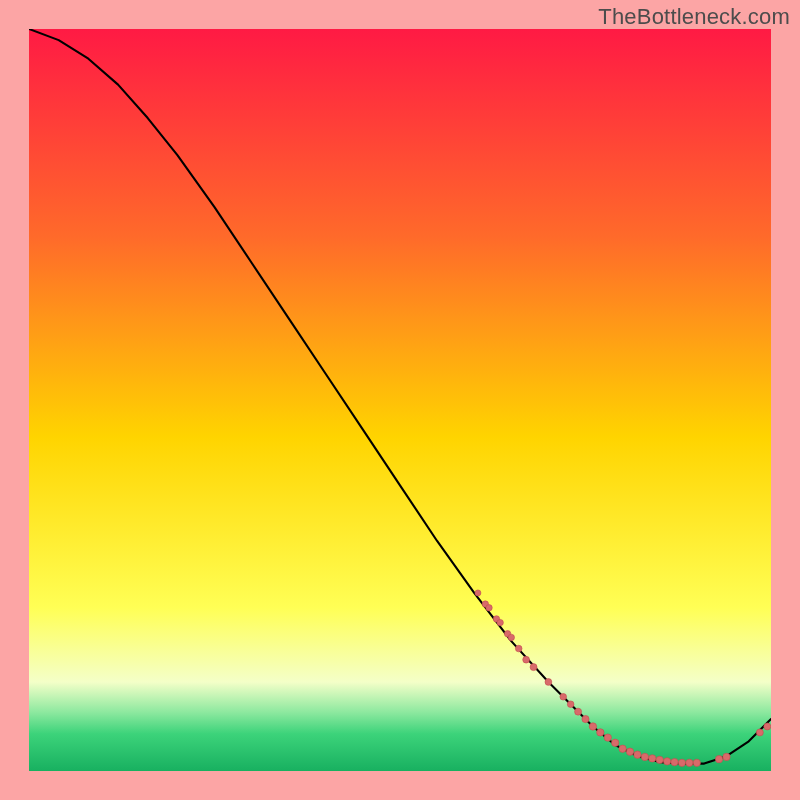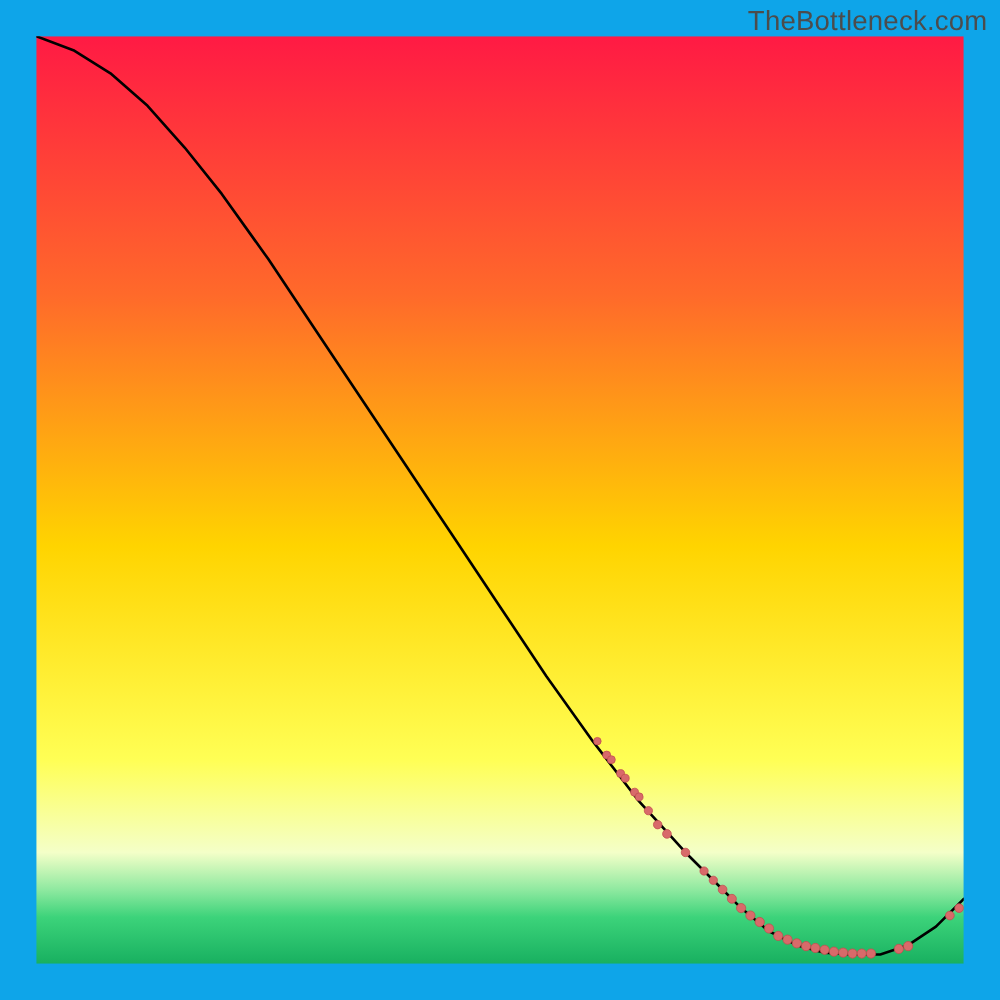--- a/index.html
+++ b/index.html
@@ -1,21 +1,21 @@
 <!DOCTYPE html>
 <html><head>
 <meta charset="utf-8">
 <style>
   * { margin: 0; padding: 0; box-sizing: border-box; }
   html, body { width: 800px; height: 800px; overflow: hidden; background: #000; }
   .frame {
     position: relative;
     width: 800px;
     height: 800px;
-    background: #0ea5e9;
+    background: #fca5a5;
   }
   .watermark {
     position: absolute;
     top: 4px;
     right: 10px;
     font-family: Arial, Helvetica, sans-serif;
     font-size: 22px;
     color: #4c4c4c;
     font-weight: 500;
     letter-spacing: 0.2px;

